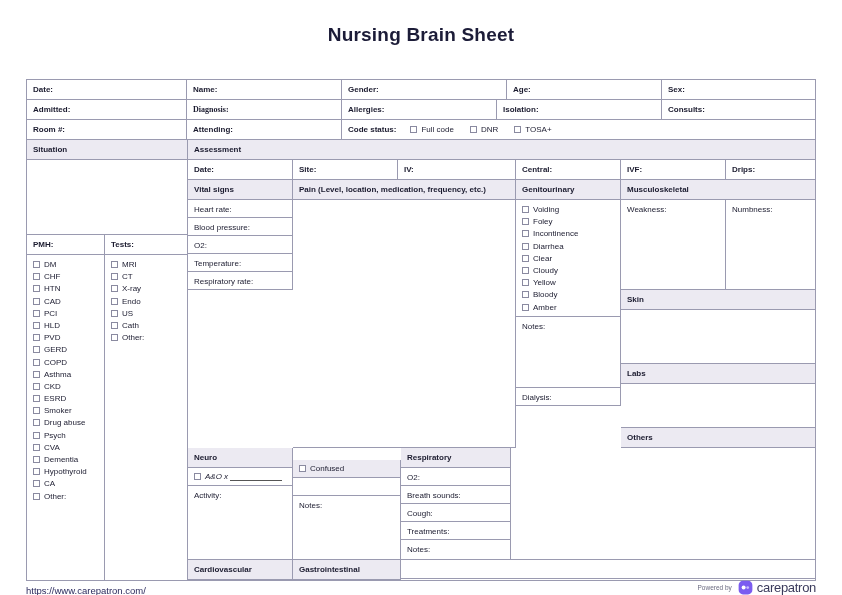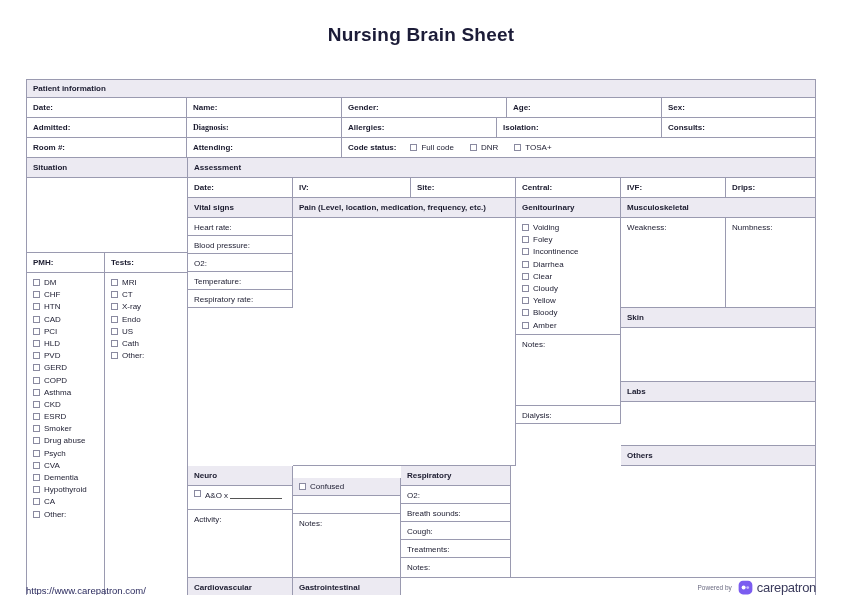--- a/index.html
+++ b/index.html
@@ -121,21 +121,20 @@
 </style>
 </head>
 <body>
 
 <div class="page">
 
   <div class="title">Nursing Brain Sheet</div>
 
   <div class="sheet">
 
-    <div class="strip">Patient information</div>
 
     <div class="row">
       <div class="cell label" style="width:160px;">Date:</div>
       <div class="cell label" style="width:155px;">Name:</div>
       <div class="cell label" style="width:165px;">Gender:</div>
       <div class="cell label" style="width:155px;">Age:</div>
       <div class="cell label last" style="flex:1;">Sex:</div>
     </div>
 
     <div class="row">
@@ -296,22 +295,22 @@
           </div>
         </div>
       </div>
 
       <div class="col rightcol">
 
         <div class="cell hdr" style="border-right:none;">Assessment</div>
 
         <div class="row">
           <div class="cell label" style="width:105px;">Date:</div>
+          <div class="cell label" style="width:105px;">Site:</div>
           <div class="cell label" style="width:118px;">IV:</div>
-          <div class="cell label" style="width:105px;">Site:</div>
           <div class="cell label" style="width:105px;">Central:</div>
           <div class="cell label" style="width:105px;">IVF:</div>
           <div class="cell label last" style="flex:1;">Drips:</div>
         </div>
 
         <div class="row">
 
           <div class="col" style="width:105px;">
             <div class="cell hdr">Vital signs</div>
             <div class="cell" style="height:18px;">Heart rate:</div>
@@ -381,21 +380,21 @@
             <div class="cell hdr" style="border-right:none;">Labs</div>
             <div class="cell" style="border-right:none; height:44px;"></div>
             <div class="cell hdr" style="border-right:none;">Others</div>
           </div>
         </div>
 
         <div class="row">
 
           <div class="col" style="width:105px;">
             <div class="cell hdr">Neuro</div>
-            <div class="cell" style="height:24px; display:flex; ">
+            <div class="cell" style="height:18px; display:flex; align-items:center;font-style:italic;">
               <span class="cb"></span>
                 <span>A&amp;O x</span>
                 <span class="underline-blank"></span>
             </div>
             <div class="cell" style="flex:1;">Activity:</div>
           </div>
 
           <div class="col" style="width:108px;">
             <div class="cell" style="height:18px; display:flex; align-items:center; background:#eceaf2;margin-top:12px;">
               <span class="cb"></span>

